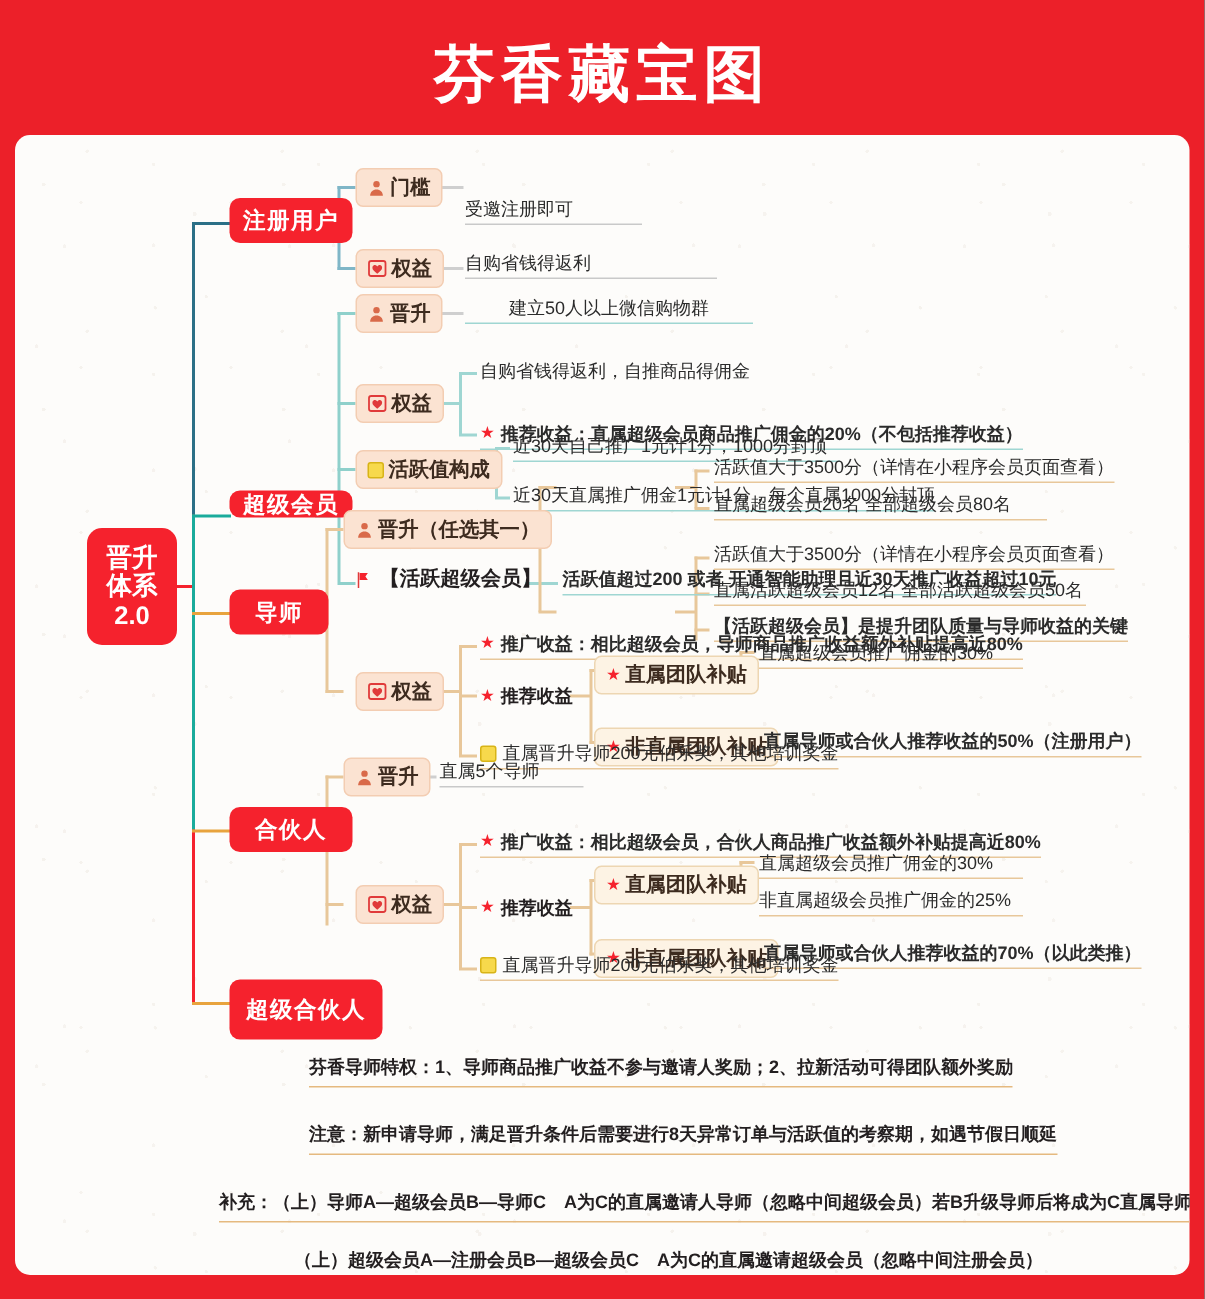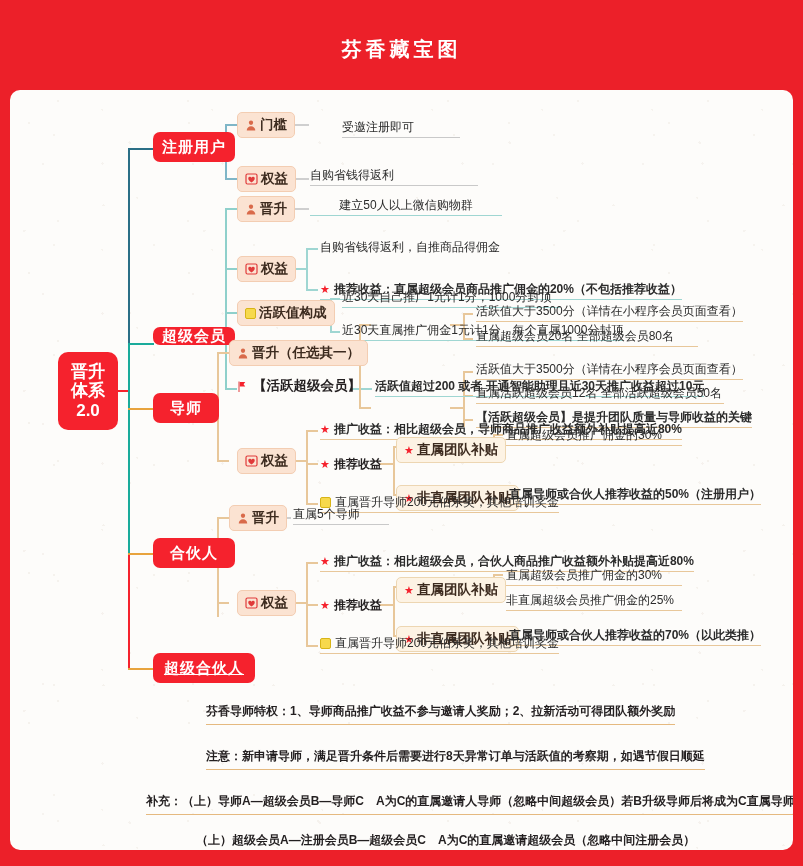--- a/index.html
+++ b/index.html
@@ -14,21 +14,21 @@
     width: 803px; height: 866px;
     background: #ec2029;
     padding: 8px 10px 10px 10px;
   }
   .title-bar {
     height: 82px;
     display: flex; align-items: center; justify-content: center;
   }
   .title-bar .title {
     color: #ffffff;
-    font-size: 20px;
+    font-size: 41px;
     font-weight: bold;
     letter-spacing: 4px;
   }
   .card {
     position: relative;
     width: 783px;
     height: 760px;
     background: #fdfcfa;
     border-radius: 10px;
     overflow: hidden;
@@ -264,35 +264,35 @@
       </div>
 
       <div class="lv" style="left:143px; top:303px; width:66px; height:30px;">
         <span>导师</span>
       </div>
 
       <div class="lv" style="left:143px; top:448px; width:82px; height:30px;">
         <span>合伙人</span>
       </div>
 
-      <div class="lv" style="left:143px; top:563px; width:102px; height:30px;text-decoration:underline;">
+      <div class="lv" style="left:143px; top:563px; width:102px; height:40px;">
         <span>超级合伙人</span>
       </div>
 
       <div class="tag" style="left:227px; top:22px;">
         <span class="ico ico-person">
           <svg viewBox="0 0 24 24" width="12" height="13">
               <circle cx="12" cy="6.5" r="4.3" fill="#d96a4a"></circle>
               <path d="M3.5 22c0-5 3.8-8.3 8.5-8.3S20.5 17 20.5 22z" fill="#d96a4a"></path>
             </svg>
         </span>
         <span>门槛</span>
       </div>
 
-      <div class="leaf ul-grey" style="left:300px; top:30px; min-width:118px;margin-left:32px;">
+      <div class="leaf ul-grey" style="left:300px; top:42px; min-width:118px;">
         <span>受邀注册即可</span>
       </div>
 
       <div class="tag" style="left:227px; top:76px;">
         <span class="ico ico-heart">
           <svg viewBox="0 0 24 24" width="13" height="12">
               <rect x="1" y="2" width="22" height="20" rx="3" fill="none" stroke="#e03a3a" stroke-width="2.4"></rect>
               <path d="M12 19c-4-3.2-6.5-5.4-6.5-8A3.4 3.4 0 0 1 12 9.4 3.4 3.4 0 0 1 18.5 11c0 2.6-2.5 4.8-6.5 8z" fill="#e03a3a"></path>
             </svg>
         </span>

